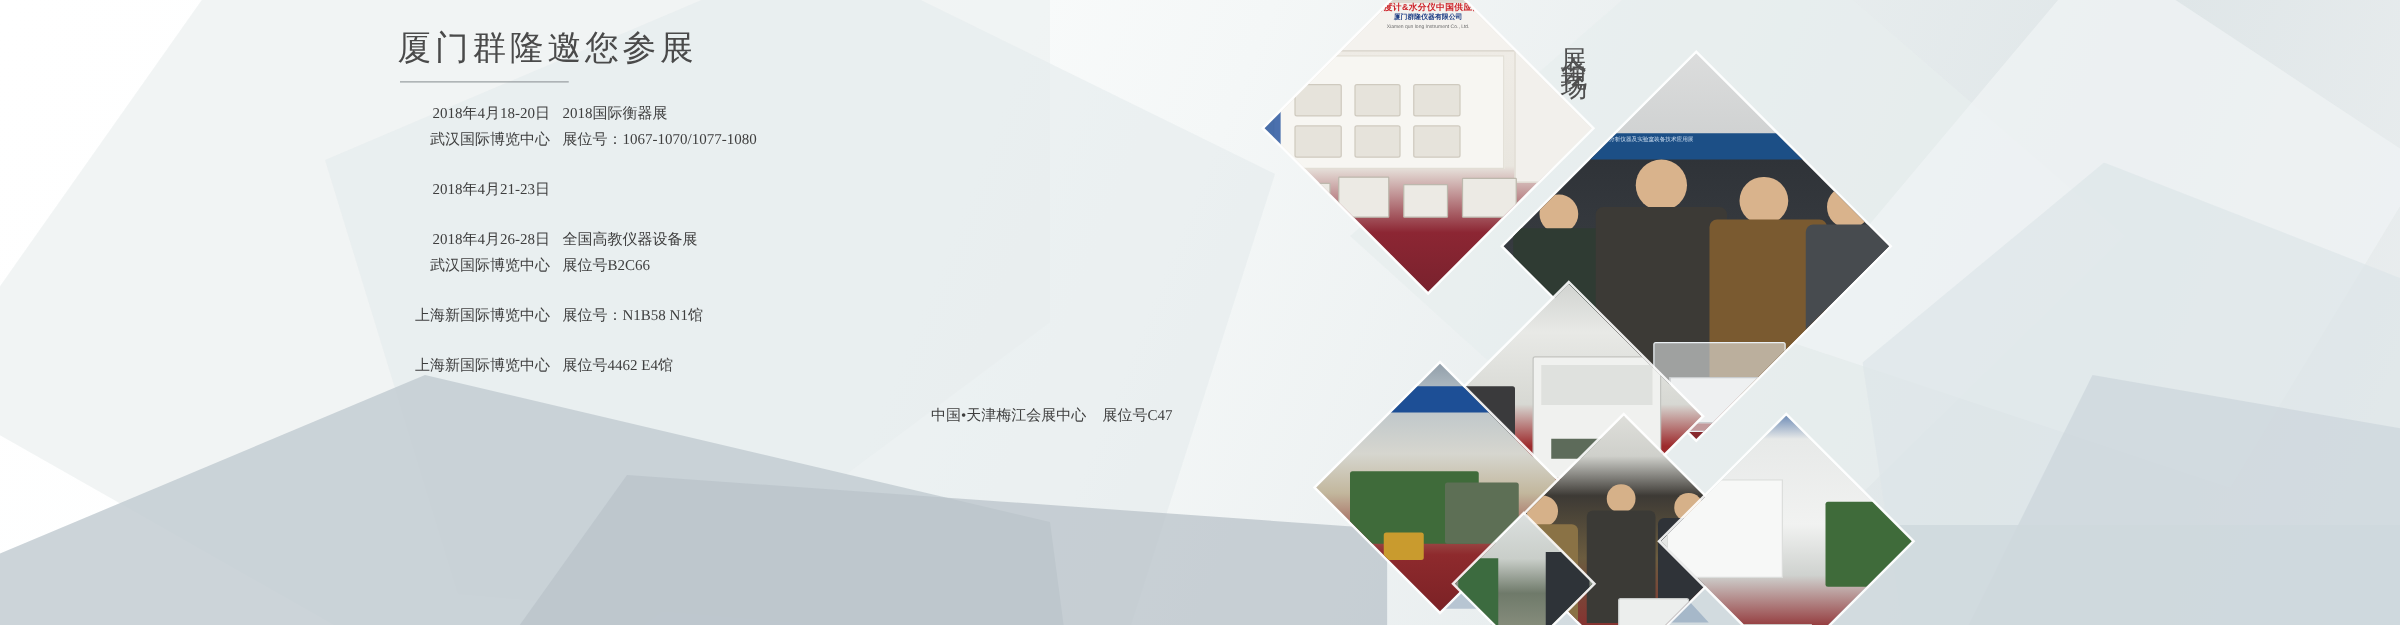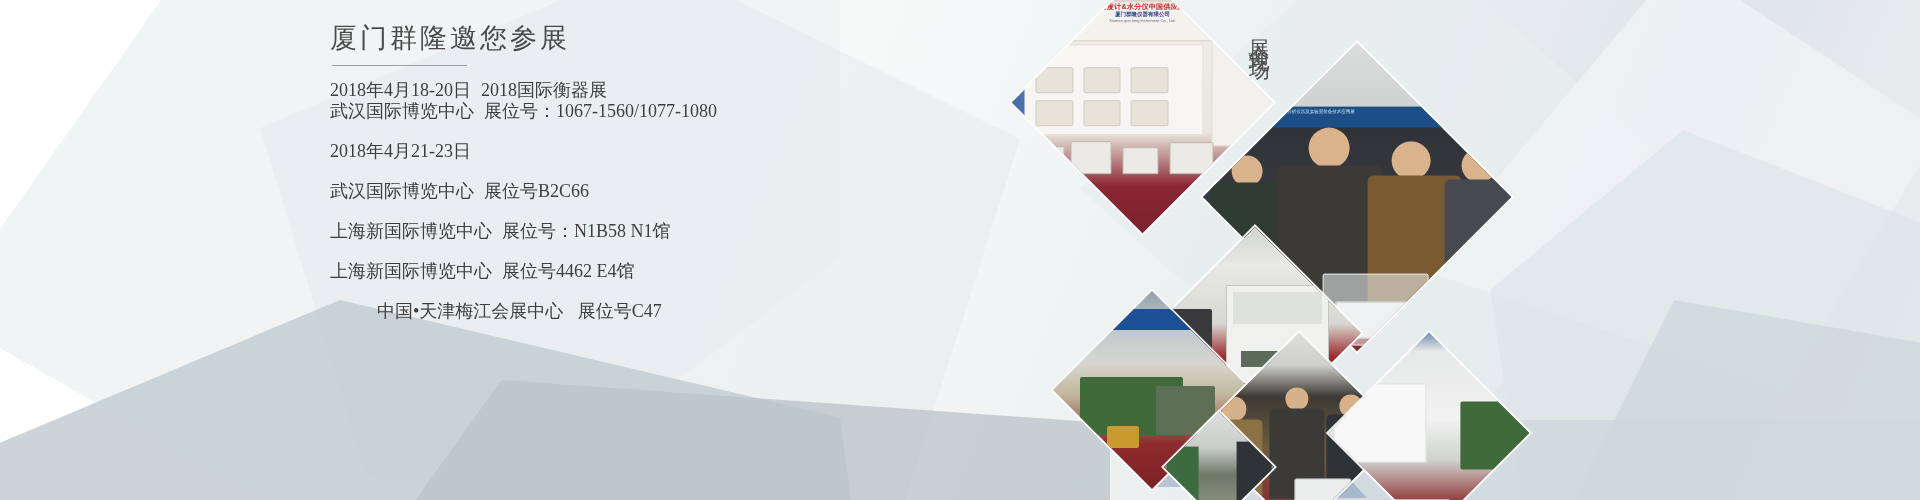--- a/index.html
+++ b/index.html
@@ -53,31 +53,31 @@
     clip-path:polygon(6% 0,100% 0,100% 100%,0 100%);
     opacity:.85;}
   .tri-1{left:1150px;top:425px;width:0;height:0;
     border-left:58px solid transparent;border-right:58px solid transparent;
     border-bottom:62px solid #aebdcd;opacity:.85;}
   .tri-2{left:1275px;top:448px;width:0;height:0;
     border-left:46px solid transparent;border-right:46px solid transparent;
     border-bottom:50px solid #9fb2c6;opacity:.85;}
 
   
-  .text-col{position:absolute;left:330px;top:22px;width:620px;}
+  .text-col{position:absolute;left:318px;top:22px;width:620px;}
   .headline{
     font-size:27px;color:#4a4a4a;letter-spacing:3px;line-height:1.25;
     font-family:"Liberation Serif","DejaVu Serif",serif;font-weight:400;
   }
   .rule{width:135px;height:1px;background:#9aa0a2;margin:9px 0 14px 2px;}
 
   .entry{margin-bottom:19px;}
   .entry .line{
     display:flex;align-items:baseline;
-    font-size:18px;color:#3e3e3e;line-height:21px;white-space:nowrap;
+    font-size:12px;color:#3e3e3e;line-height:21px;white-space:nowrap;text-align:right;
   }
   .entry .date{min-width:122px;display:inline-block;}
   .entry .venue{min-width:122px;display:inline-block;}
   .entry .name{padding-left:10px;}
   .entry .booth{padding-left:10px;}
   .entry.single .line{display:block;}
   .entry.single .solo{display:block;}
   .entry.single .venue{min-width:150px;margin-left:47px;}
 
   
@@ -190,31 +190,35 @@
     <div class="headline">厦门群隆邀您参展</div>
     <div class="rule"></div>
 
     <div class="entry">
       <div class="line">
         <span class="date">2018年4月18-20日</span>
         <span class="name">2018国际衡器展</span>
       </div>
       <div class="line">
         <span class="venue">武汉国际博览中心</span>
-        <span class="booth">展位号：1067-1560/1077-1080</span>
+        <span class="booth">展位号：1067-1070/1077-1080</span>
       </div>
     </div>
 
     <div class="entry">
       <div class="line">
         <span class="date">2018年4月21-23日</span>
       </div>
     </div>
 
     <div class="entry">
+      <div class="line">
+        <span class="date">2018年4月26-28日</span>
+        <span class="name">全国高教仪器设备展</span>
+      </div>
       <div class="line">
         <span class="venue">武汉国际博览中心</span>
         <span class="booth">展位号B2C66</span>
       </div>
     </div>
 
     <div class="entry">
       <div class="line">
         <span class="venue">上海新国际博览中心</span>
         <span class="booth">展位号：N1B58 N1馆</span>

